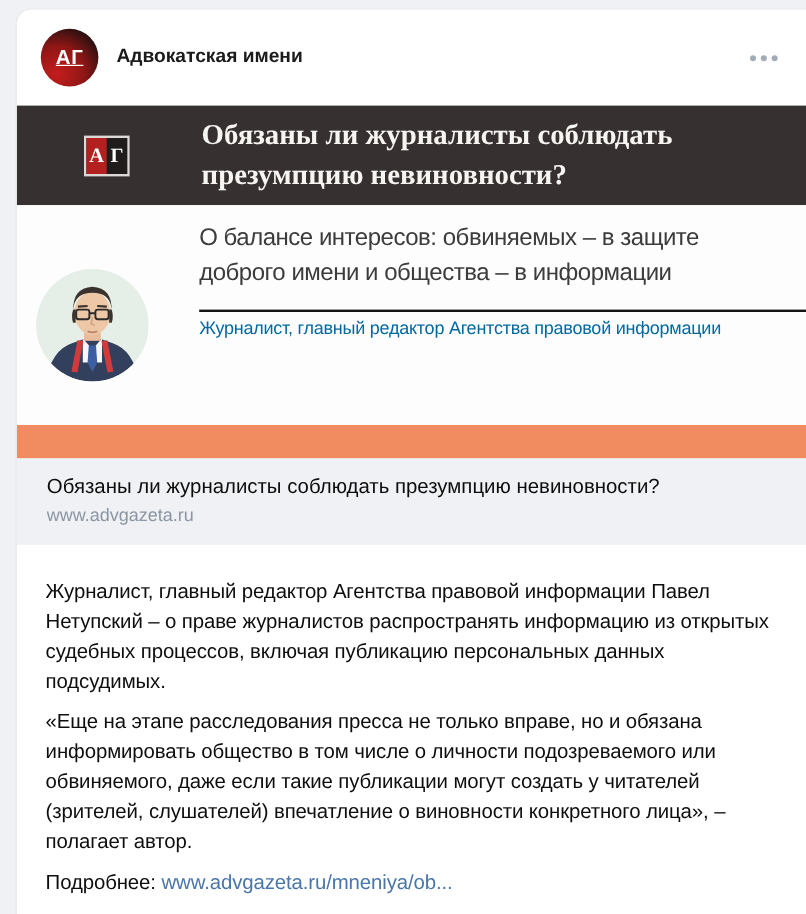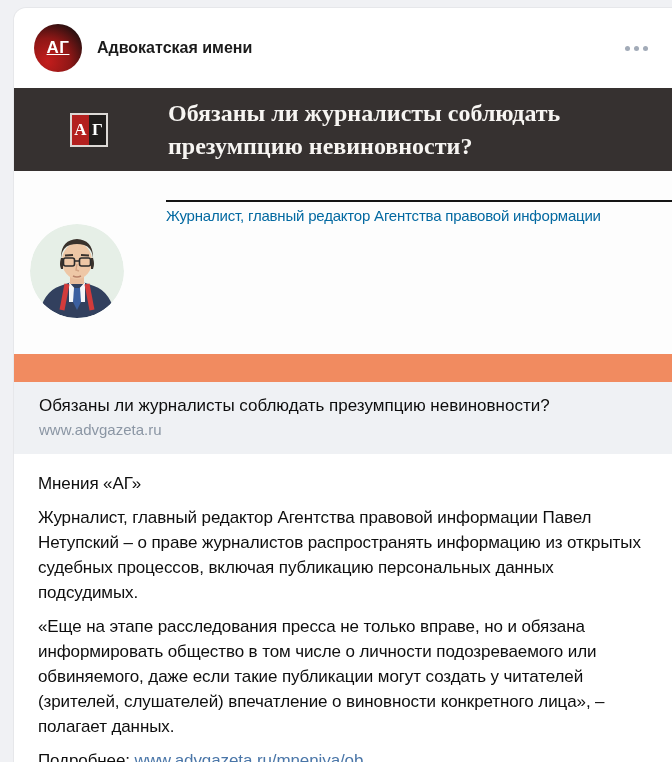--- a/index.html
+++ b/index.html
@@ -116,33 +116,33 @@
             <line x1="44.5" y1="37" x2="49.5" y2="37" stroke="#2b2b2b" stroke-width="1.6"></line>
 
             <line x1="35" y1="31.5" x2="43" y2="31" stroke="#3a322c" stroke-width="1.8"></line>
             <line x1="51" y1="31" x2="59" y2="31.5" stroke="#3a322c" stroke-width="1.8"></line>
             <path d="M47,40 L46,46 L49,47" fill="none" stroke="#d3a383" stroke-width="1.4"></path>
             <path d="M43,52 Q47,54 51,52" fill="none" stroke="#b9836a" stroke-width="1.5"></path>
           </g>
         </svg>
       </div>
       <div class="ws-content">
+        <div class="subtitle">О балансе интересов: обвиняемых – в защите доброго имени и общества – в информации</div>
         <hr class="divider">
         <div class="author-role">Журналист, главный редактор Агентства правовой информации</div>
       </div>
     </div>
 
     <div class="orange-bar"></div>
 
     <div class="link-box">
       <div class="link-title">Обязаны ли журналисты соблюдать презумпцию невиновности?</div>
       <div class="link-url">www.advgazeta.ru</div>
     </div>
   </div>
 
   <div class="post-body">
-    <p class="lead">Мнения «АГ»</p>
     <p>Журналист, главный редактор Агентства правовой информации Павел Нетупский – о праве журналистов распространять информацию из открытых судебных процессов, включая публикацию персональных данных подсудимых.</p>
-    <p>«Еще на этапе расследования пресса не только вправе, но и обязана информировать общество в том числе о личности подозреваемого или обвиняемого, даже если такие публикации могут создать у читателей (зрителей, слушателей) впечатление о виновности конкретного лица», – полагает данных.</p>
+    <p>«Еще на этапе расследования пресса не только вправе, но и обязана информировать общество в том числе о личности подозреваемого или обвиняемого, даже если такие публикации могут создать у читателей (зрителей, слушателей) впечатление о виновности конкретного лица», – полагает автор.</p>
     <p class="more-line"><span>Подробнее: </span><a class="more-link">www.advgazeta.ru/mneniya/ob...</a></p>
   </div>
 
 </div>
 
 </body></html>

